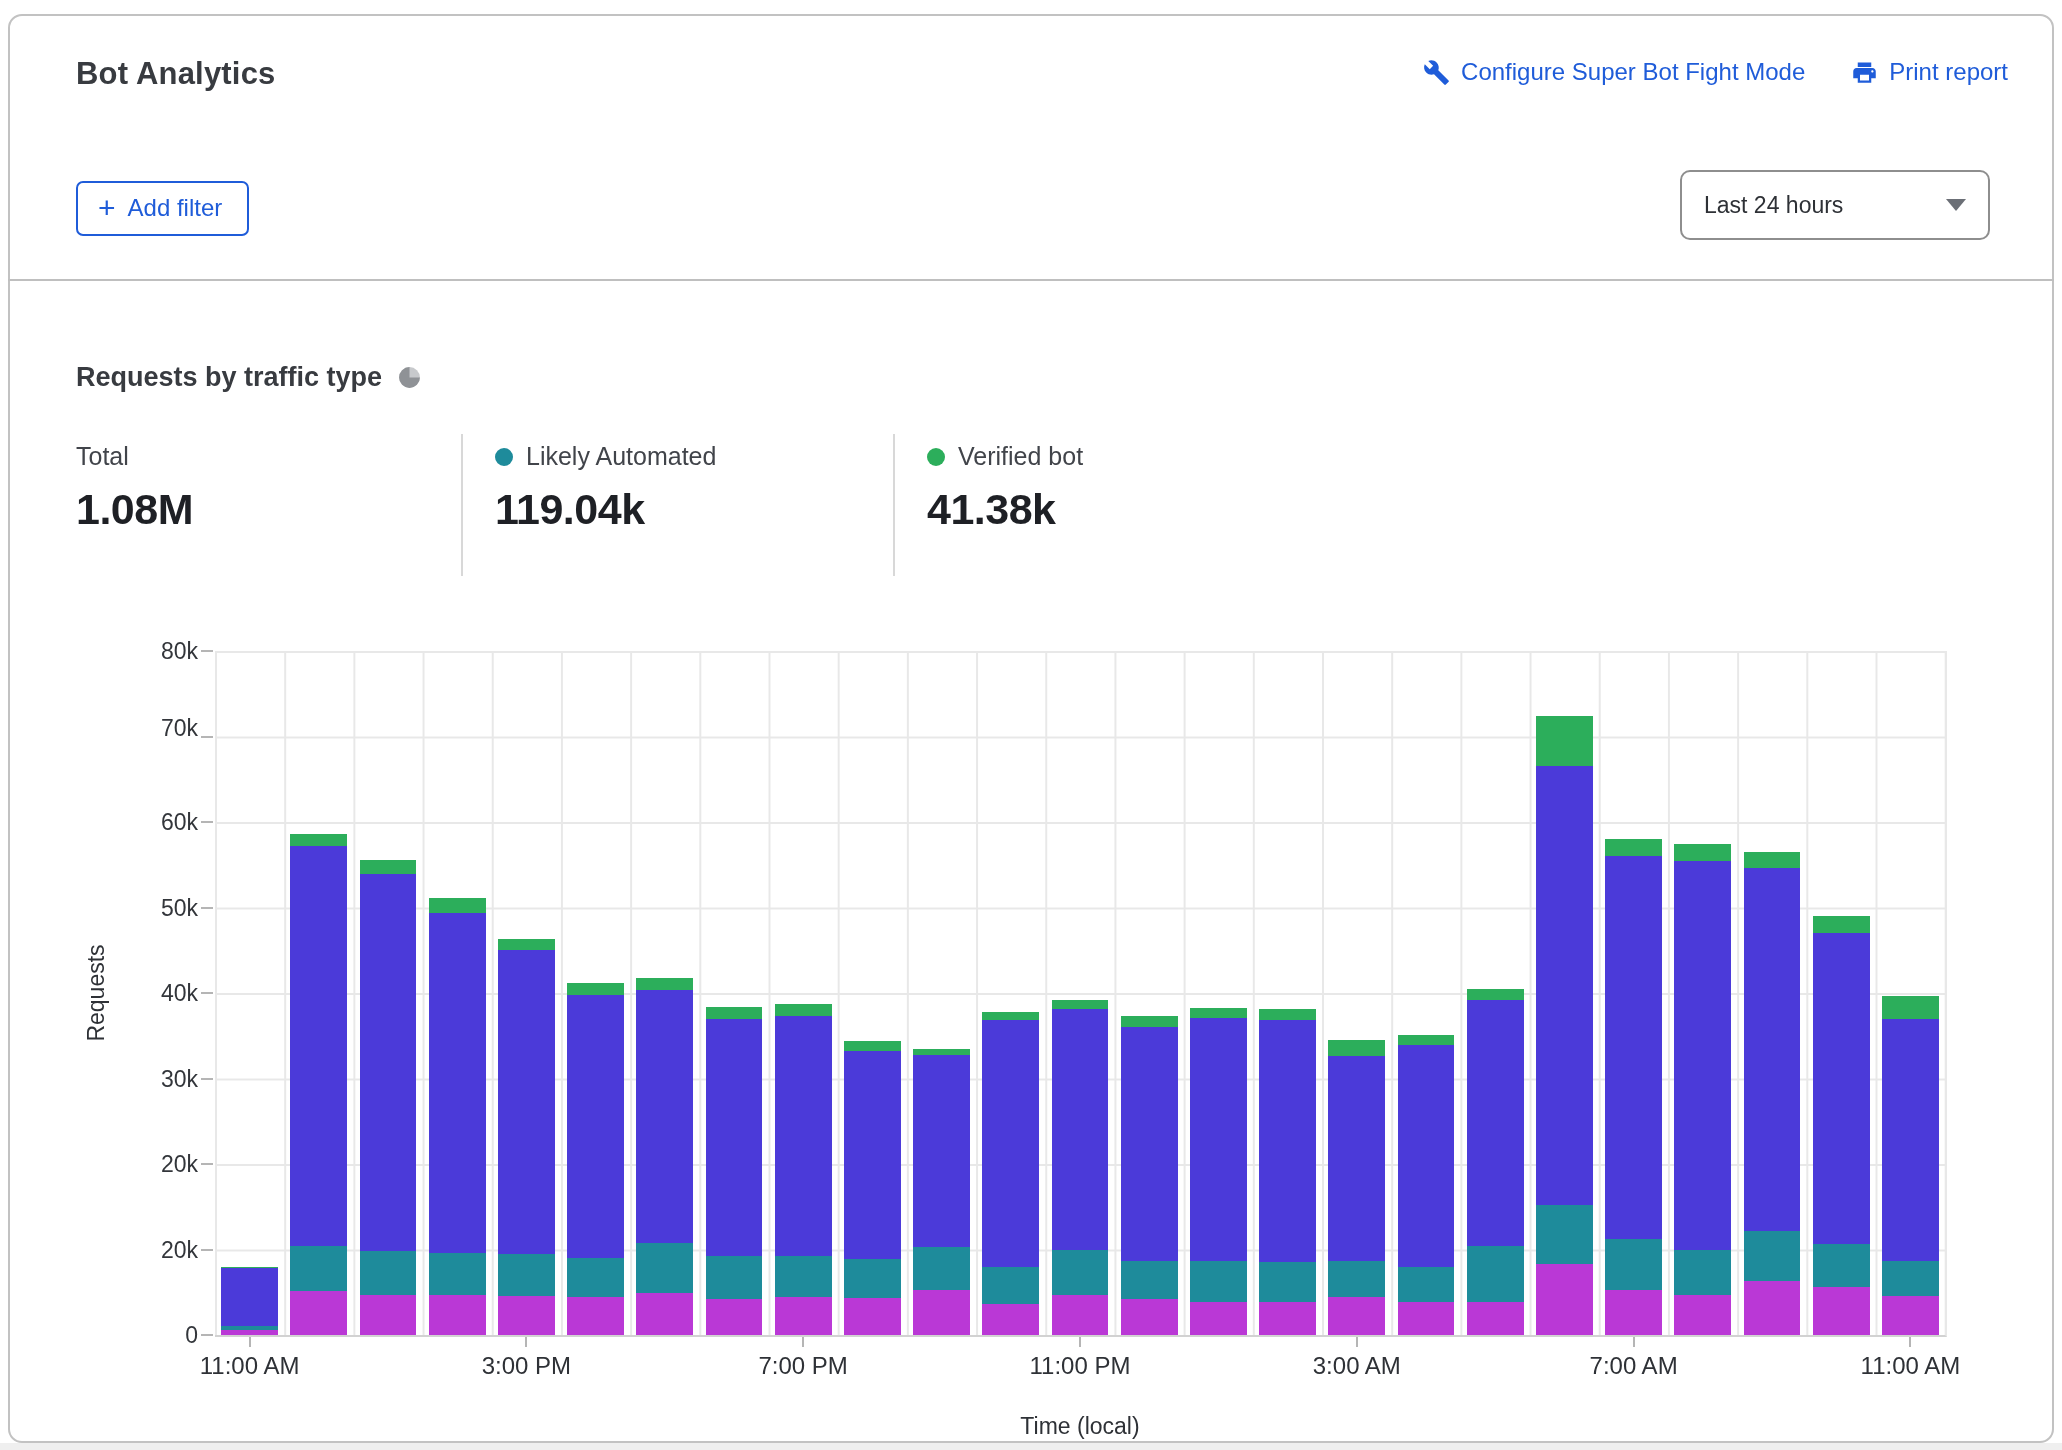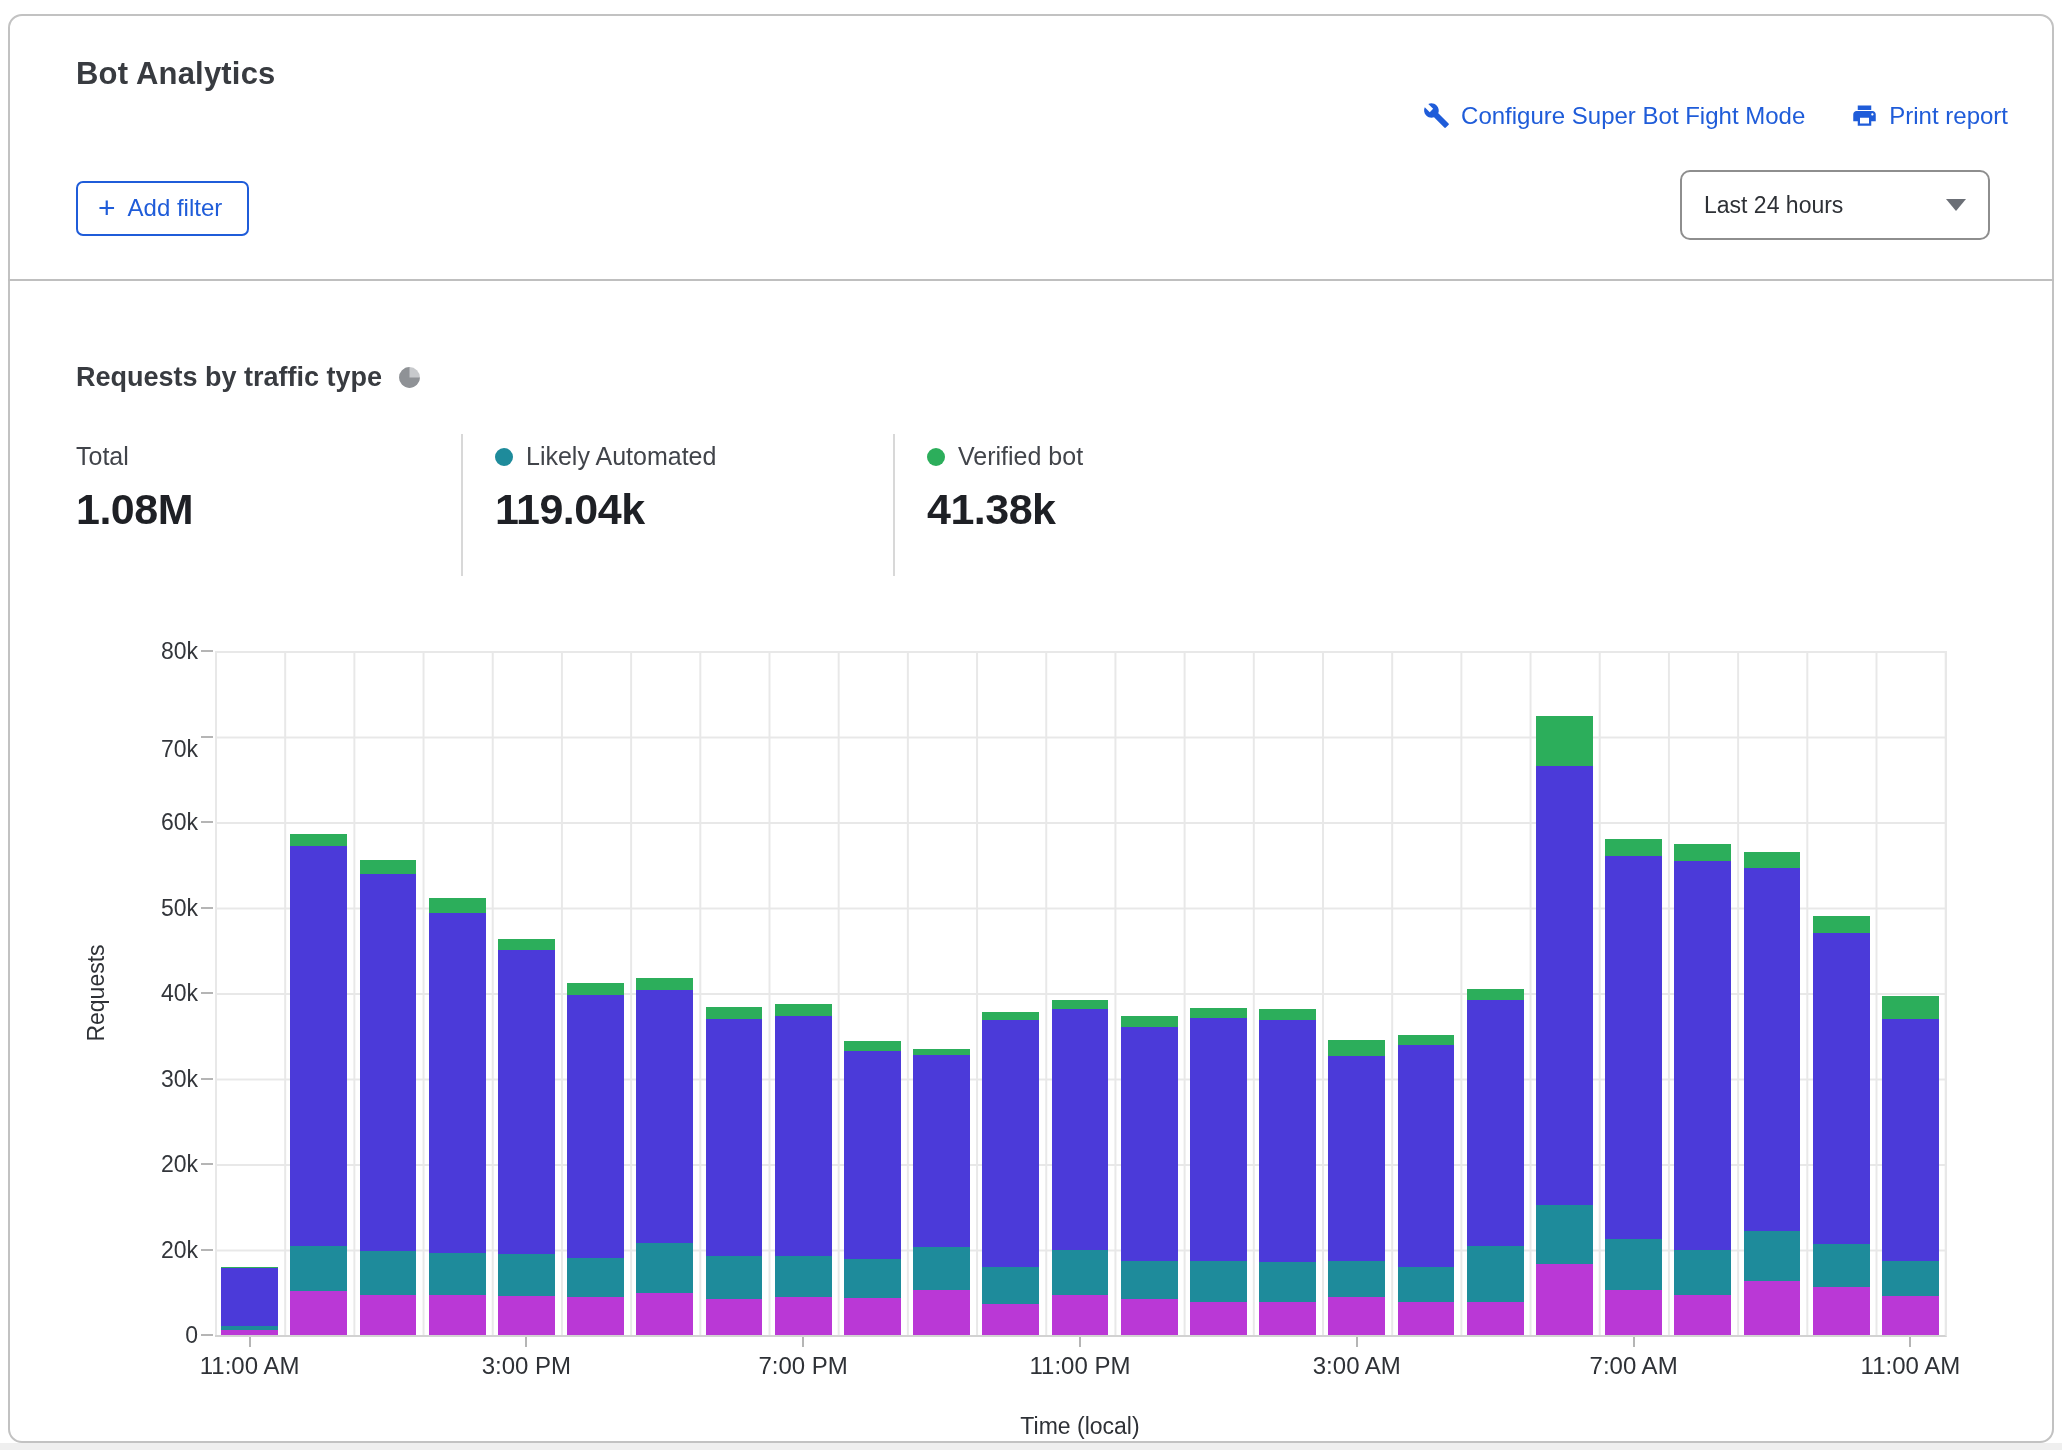--- a/index.html
+++ b/index.html
@@ -2,21 +2,21 @@
 <html><head>
 <meta charset="utf-8">
 <style>
   html,body{margin:0;padding:0;background:#fff;}
   body{width:2062px;height:1450px;position:relative;font-family:"Liberation Sans","DejaVu Sans",sans-serif;color:#35383d;overflow:hidden;}
   .card{position:absolute;left:8px;top:14px;width:2042px;height:1425px;border:2px solid #c2c2c2;border-radius:14px;background:#fff;}
   .bottom-strip{position:absolute;left:0;top:1443px;width:2062px;height:7px;background:#efefef;}
   
   .page-title{position:absolute;left:76px;top:56px;font-size:31px;font-weight:700;color:#383b40;letter-spacing:.2px;}
   .header-links{position:absolute;right:54px;top:58px;display:flex;gap:46px;align-items:center;}
-  .hlink{display:flex;align-items:flex-start;gap:11px;color:#1f5cd9;font-size:24px;cursor:pointer;margin-top:44px;}
+  .hlink{display:flex;align-items:flex-end;gap:11px;color:#1f5cd9;font-size:24px;cursor:pointer;}
   .hlink svg{width:27px;height:27px;fill:#1f5cd9;}
   .btn-addfilter{position:absolute;left:76px;top:181px;display:flex;align-items:center;gap:12px;border:2px solid #1f5cd9;border-radius:7px;padding:11px 25px 12px 20px;color:#1f5cd9;font-size:24px;background:#fff;cursor:pointer;}
   .btn-addfilter .plus{font-size:30px;line-height:24px;font-weight:500;}
   .dropdown{position:absolute;right:72px;top:170px;width:306px;height:66px;border:2px solid #8e8e8e;border-radius:10px;display:flex;align-items:center;background:#fff;cursor:pointer;}
   .dropdown .val{font-size:23px;color:#2e3136;margin-left:22px;flex:1;}
   .caret{width:0;height:0;border-left:10px solid transparent;border-right:10px solid transparent;border-top:12px solid #6b6f76;margin-right:22px;}
   .header-divider{position:absolute;left:8px;top:279px;width:2046px;height:2px;background:#bfbfbf;}
   
   .section-title{position:absolute;left:76px;top:362px;display:flex;align-items:center;gap:15px;font-size:27px;font-weight:700;color:#383b40;}
   .section-title svg{width:25px;height:25px;}
@@ -271,21 +271,21 @@
     <div class="ytick-label" style="top: 498px;">20k</div>
     <div class="ytick-dash" style="top: 512px;"></div>
     <div class="ytick-label" style="top: 412.5px;">30k</div>
     <div class="ytick-dash" style="top: 426.5px;"></div>
     <div class="ytick-label" style="top: 327px;">40k</div>
     <div class="ytick-dash" style="top: 341px;"></div>
     <div class="ytick-label" style="top: 241.5px;">50k</div>
     <div class="ytick-dash" style="top: 255.5px;"></div>
     <div class="ytick-label" style="top: 156px;">60k</div>
     <div class="ytick-dash" style="top: 170px;"></div>
-    <div class="ytick-label" style="top: 83px;">70k</div>
+    <div class="ytick-label" style="top: 62px;">70k</div>
     <div class="ytick-dash" style="top: 84.5px;"></div>
     <div class="ytick-label" style="top: -15px;">80k</div>
     <div class="ytick-dash" style="top: -1px;"></div>
     <div class="xtick-label" style="left: 149.6px;">11:00 AM</div>
     <div class="xtick-dash" style="left: 248.6px;"></div>
     <div class="xtick-label" style="left: 426.4px;">3:00 PM</div>
     <div class="xtick-dash" style="left: 525.4px;"></div>
     <div class="xtick-label" style="left: 703.2px;">7:00 PM</div>
     <div class="xtick-dash" style="left: 802.2px;"></div>
     <div class="xtick-label" style="left: 980px;">11:00 PM</div>

